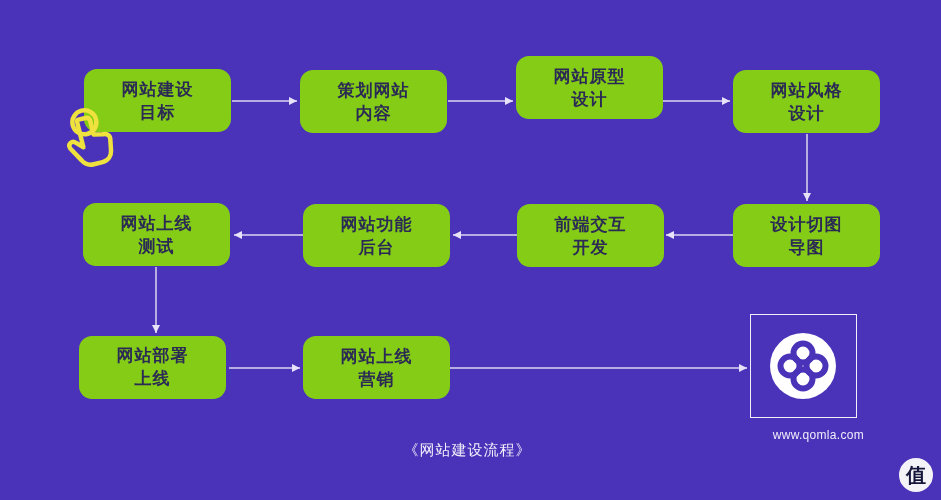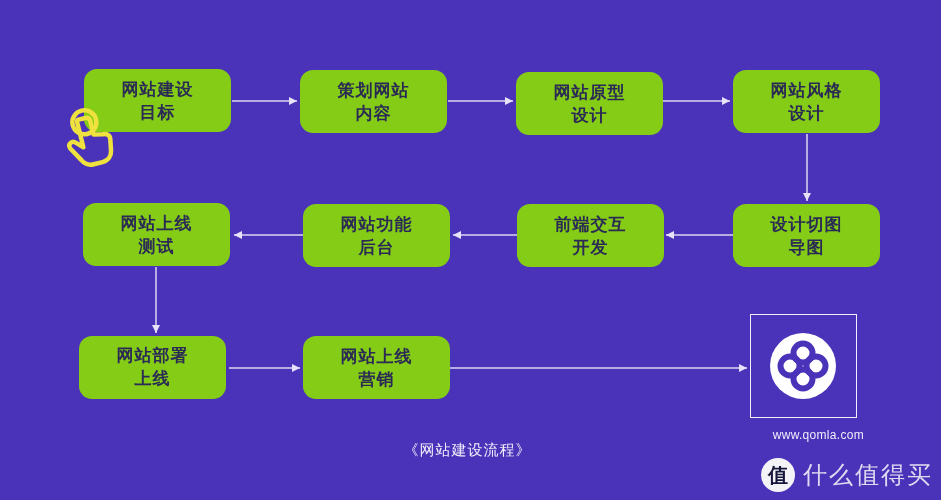--- a/index.html
+++ b/index.html
@@ -26,21 +26,21 @@
     align-items:center;justify-content:center;
     color:#2A2A55;
     font-weight:700;
     font-size:17px;
     line-height:23px;
     text-align:center;
     letter-spacing:1px;
   }
   .n0{left:84px;top:69px;}
   .n1{left:300px;top:70px;}
-  .n2{left:516px;top:72px;}
+  .n2{left:516px;top:56px;}
   .n3{left:733px;top:70px;}
   .n4{left:83px;top:203px;}
   .n5{left:303px;top:204px;}
   .n6{left:517px;top:204px;}
   .n7{left:733px;top:204px;}
   .n8{left:79px;top:336px;font-family:Liberation Mono, monospace;}
   .n9{left:303px;top:336px;}
 
   .hand-cursor{
     position:absolute;left:56px;top:104px;width:64px;height:72px;
@@ -168,16 +168,15 @@
         <circle cx="20" cy="33" r="9.5"></circle>
       </g>
     </svg>
   </div>
   <div class="logo-url">www.qomla.com</div>
 
   <div class="caption">《网站建设流程》</div>
 
   <div class="watermark">
     <div class="wm-badge">值</div>
-    <div class="wm-text">什么值得买</div>
   </div>
 
 </div>
 
 </body></html>

